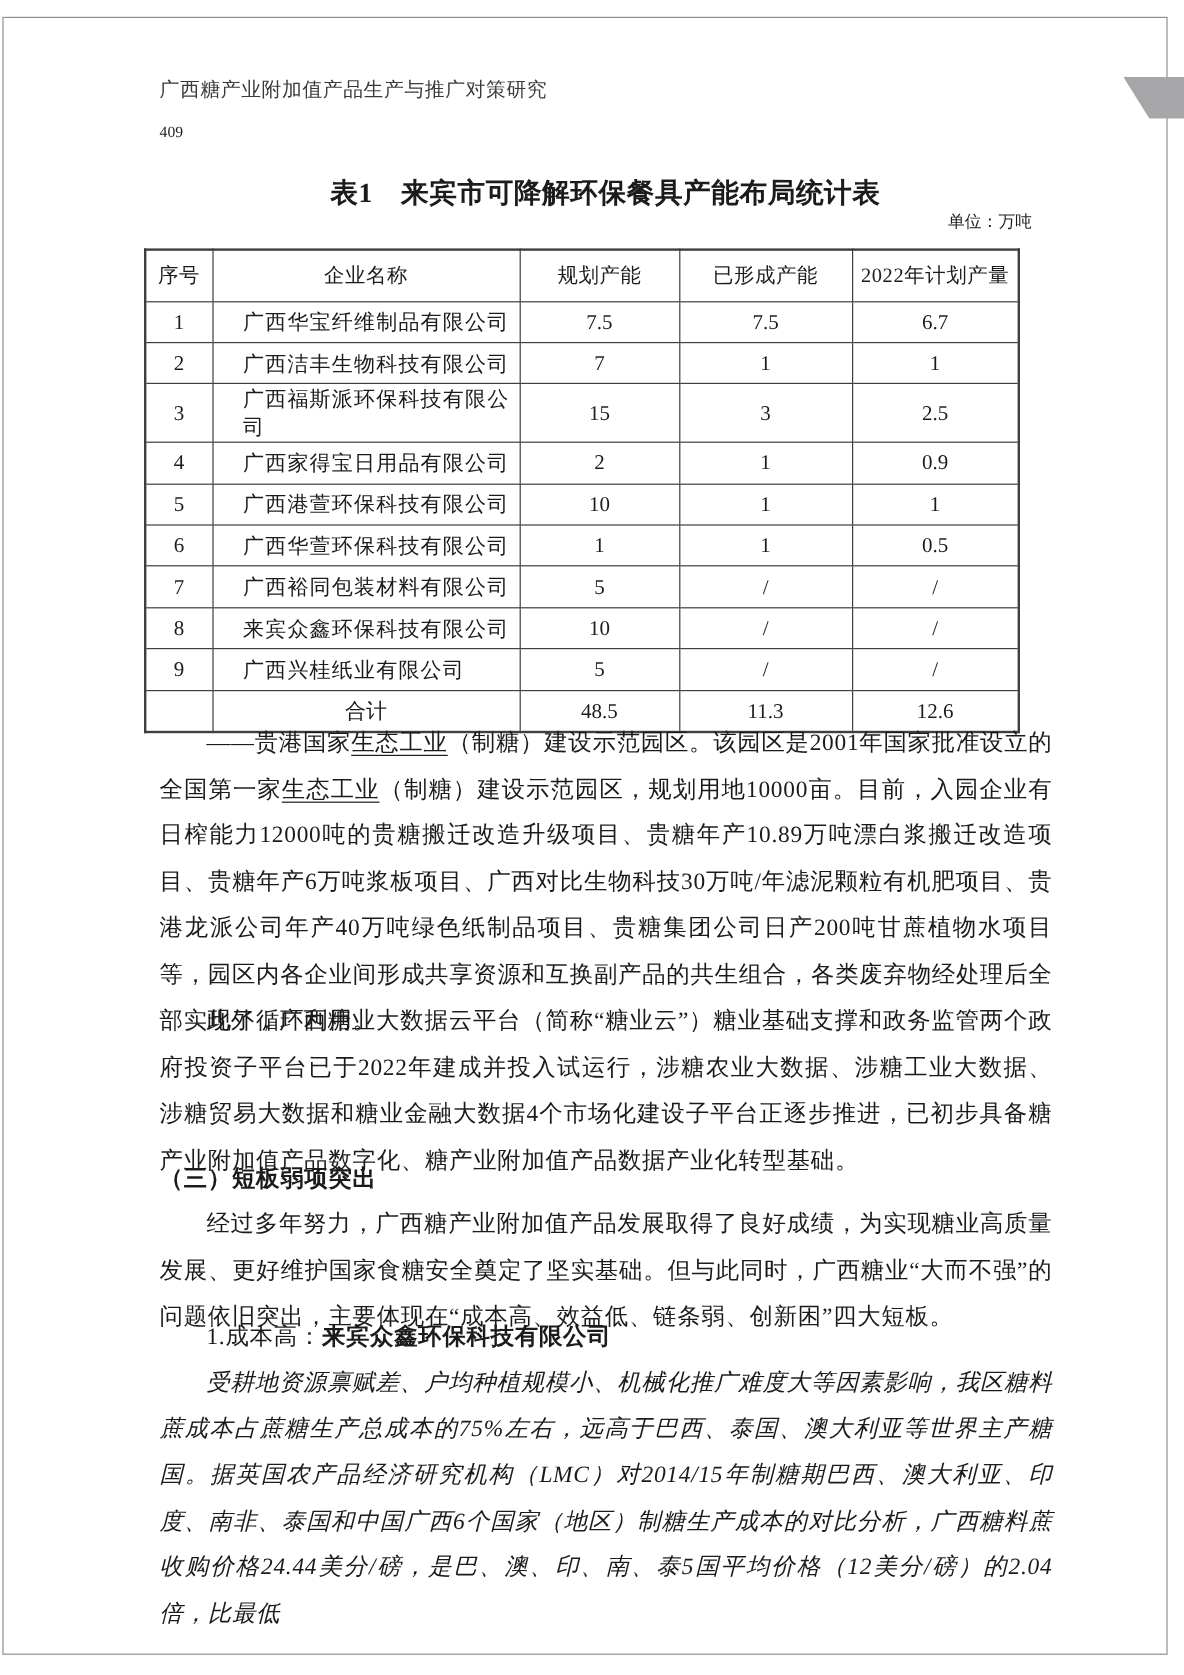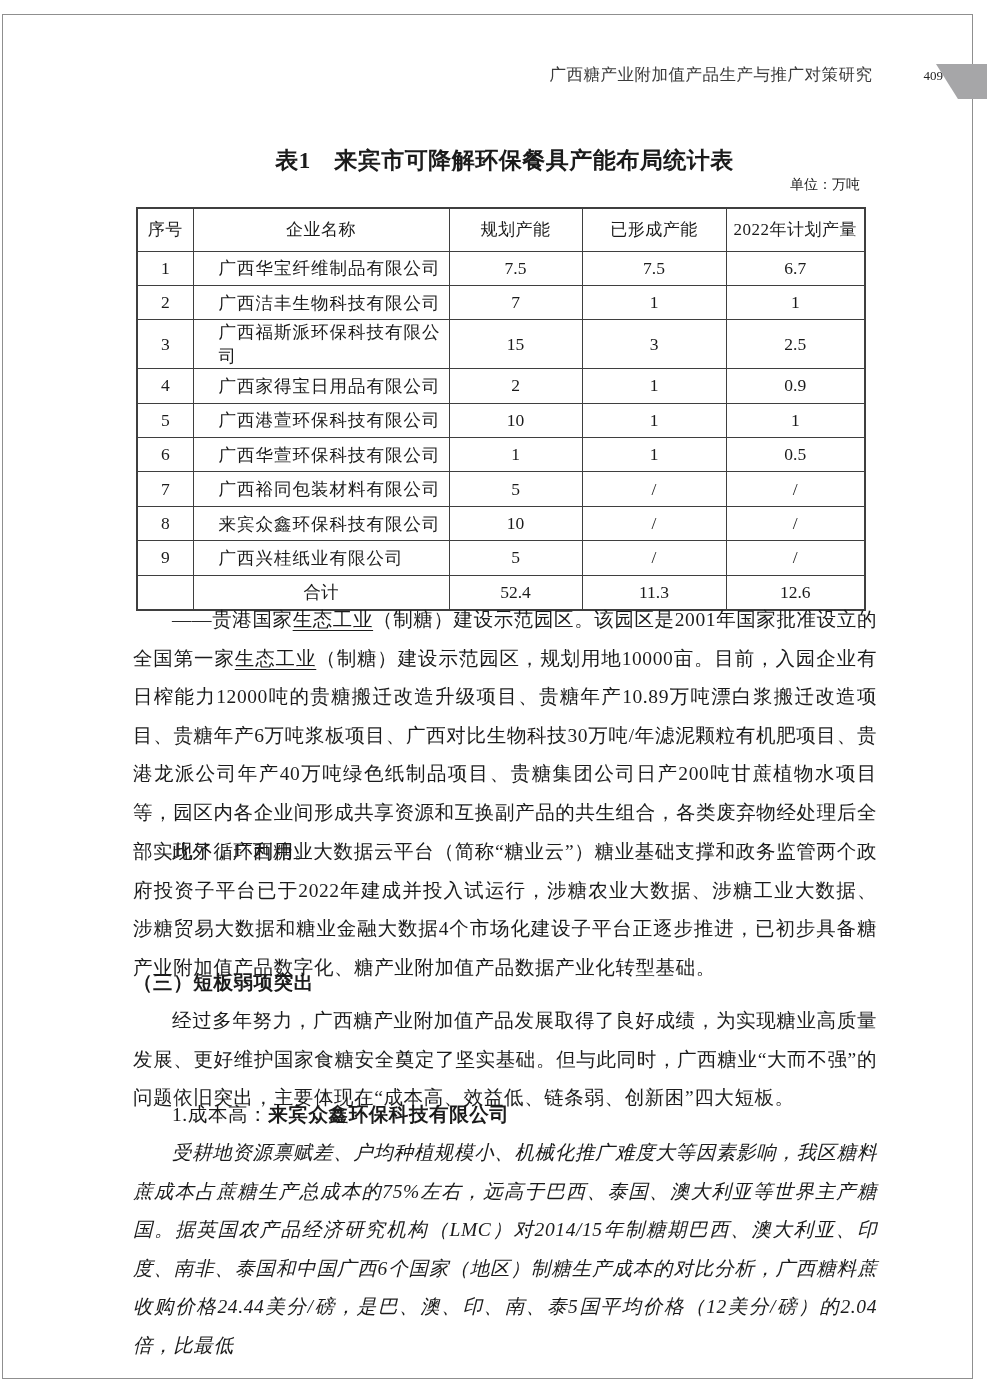--- a/index.html
+++ b/index.html
@@ -14,22 +14,23 @@
   .page-border {
     position: absolute;
     left: 2px; top: 14px;
     width: 971px; height: 1365px;
     border: 1px solid #8f8f8f;
     background: #ffffff;
   }
   .running-header {
     position: absolute;
     top: 64px; left: 133px; width: 810px;
-    display: flex; justify-content: flex-end; align-items: baseline;
-    gap: 51px;
+    display: flex; justify-content: flex-start; align-items: baseline;
+    gap: 16px;
+    flex-direction: column;
   }
   .running-title {
     font-size: 16.5px;
     color: #3a3a3a;
     letter-spacing: 0.5px;
   }
   .page-number {
     font-size: 13px;
     color: #222222;
   }
@@ -48,21 +49,21 @@
     letter-spacing: 0.5px;
   }
   .unit-note {
     position: absolute;
     top: 176px; left: 133px; width: 727px;
     text-align: right;
     font-size: 14px;
   }
   table.capacity {
     position: absolute;
-    left: 136px; top: 207px;
+    left: 120px; top: 207px;
     width: 728px;
     border-collapse: collapse;
     table-layout: fixed;
     font-size: 17.5px;
   }
   table.capacity, table.capacity th, table.capacity td {
     border: 1px solid #3f3f3f;
   }
   table.capacity { border-width: 2px; }
   table.capacity thead tr { height: 43px; }
@@ -191,21 +192,21 @@
       <tr>
         <td>9</td>
         <td class="c-name">广西兴桂纸业有限公司</td>
         <td>5</td>
         <td>/</td>
         <td>/</td>
       </tr>
       <tr>
         <td></td>
         <td>合计</td>
-        <td>52.4</td>
+        <td>48.5</td>
         <td>11.3</td>
         <td>12.6</td>
       </tr>
     </tbody>
 </table>
 
 <p class="body-text p1 indent"><span>——贵港国家</span><span class="u">生态工业</span><span>（制糖）建设示范园区。该园区是2001年国家批准设立的全国第一家</span><span class="u">生态工业</span><span>（制糖）建设示范园区，规划用地10000亩。目前，入园企业有日榨能力12000吨的贵糖搬迁改造升级项目、贵糖年产10.89万吨漂白浆搬迁改造项目、贵糖年产6万吨浆板项目、广西对比生物科技30万吨/年滤泥颗粒有机肥项目、贵港龙派公司年产40万吨绿色纸制品项目、贵糖集团公司日产200吨甘蔗植物水项目等，园区内各企业间形成共享资源和互换副产品的共生组合，各类废弃物经处理后全部实现了循环利用。</span></p>
 
 <p class="body-text p2 indent">此外，广西糖业大数据云平台（简称“糖业云”）糖业基础支撑和政务监管两个政府投资子平台已于2022年建成并投入试运行，涉糖农业大数据、涉糖工业大数据、涉糖贸易大数据和糖业金融大数据4个市场化建设子平台正逐步推进，已初步具备糖产业附加值产品数字化、糖产业附加值产品数据产业化转型基础。</p>
 

